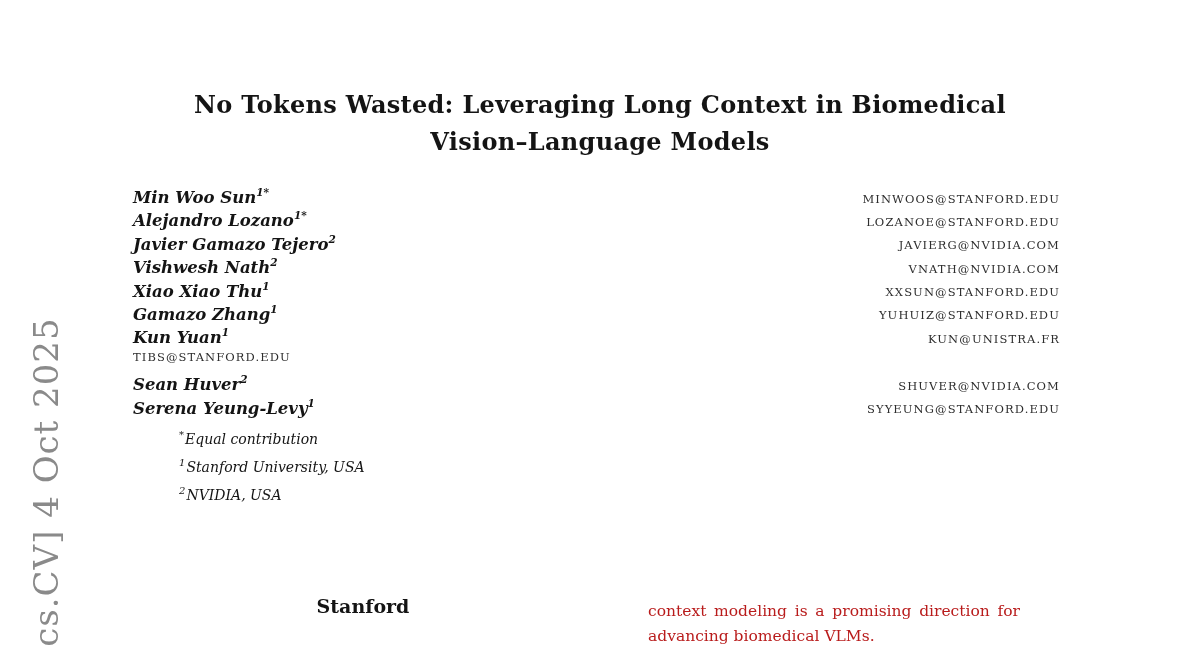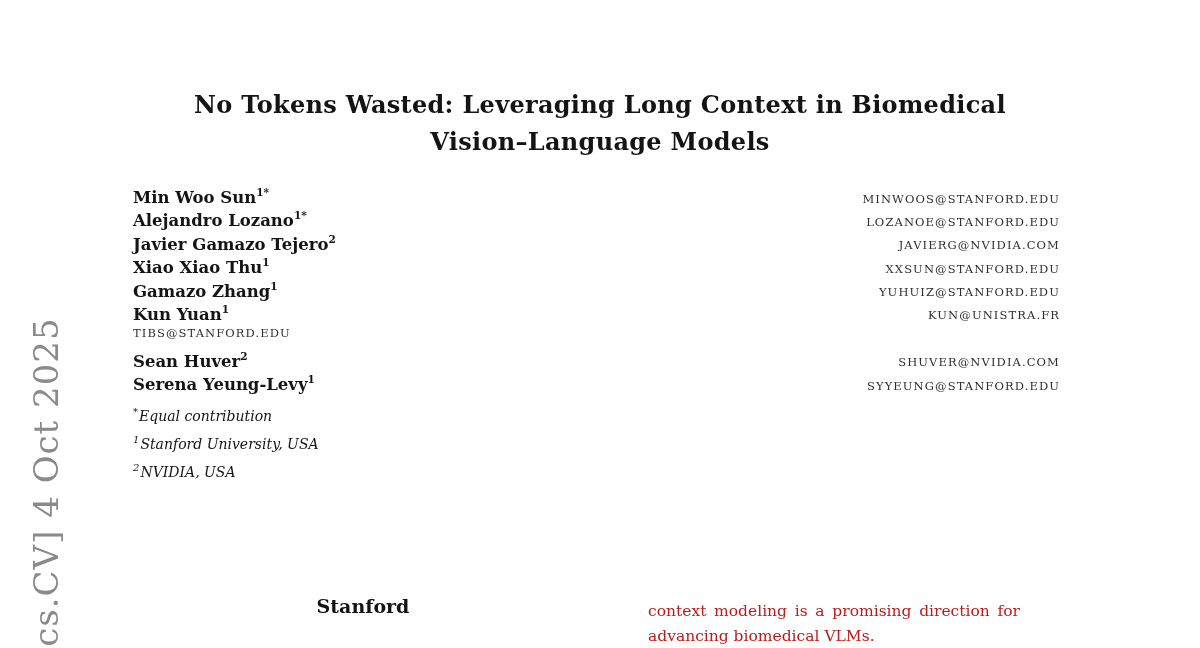--- a/index.html
+++ b/index.html
@@ -43,30 +43,31 @@
   .author-row {
     display: flex;
     justify-content: space-between;
     align-items: baseline;
     height: 23.4px;
   }
   .author-name {
     font-weight: 700;
     font-size: 16.5px;
     white-space: nowrap;
+    font-style: italic;
   }
   .author-name sup { font-size: 10.5px; }
   .author-email {
     font-size: 11.5px;
     letter-spacing: 1.1px;
     color: #2e2e2e;
     white-space: nowrap;
   }
 
-  .footnotes { margin-top: 3px; }
+  .footnotes { margin-top: 3px; margin-left: 46px; }
   .footnote-row {
     font-style: italic;
     font-size: 14px;
     line-height: 23.5px;
   }
   .fn-marker { font-size: 10px; margin-right: 1px; }
 
   .abstract-heading {
     position: absolute;
     left: 133px; top: 595px;
@@ -108,20 +109,24 @@
   <div class="author-row">
     <span class="author-name"><span class="nm">Alejandro Lozano</span><sup class="sup">1*</sup></span>
     <span class="author-email">LOZANOE@STANFORD.EDU</span>
   </div>
 
   <div class="author-row">
     <span class="author-name"><span class="nm">Javier Gamazo Tejero</span><sup class="sup">2</sup></span>
     <span class="author-email">JAVIERG@NVIDIA.COM</span>
   </div>
 
+  <div class="author-row">
+    <span class="author-name"><span class="nm">Vishwesh Nath</span><sup class="sup">2</sup></span>
+    <span class="author-email">VNATH@NVIDIA.COM</span>
+  </div>
 
   <div class="author-row">
     <span class="author-name"><span class="nm">Xiao Xiao Thu</span><sup class="sup">1</sup></span>
     <span class="author-email">XXSUN@STANFORD.EDU</span>
   </div>
 
 
   <div class="author-row">
     <span class="author-name"><span class="nm">Gamazo Zhang</span><sup class="sup">1</sup></span>
     <span class="author-email">YUHUIZ@STANFORD.EDU</span>

